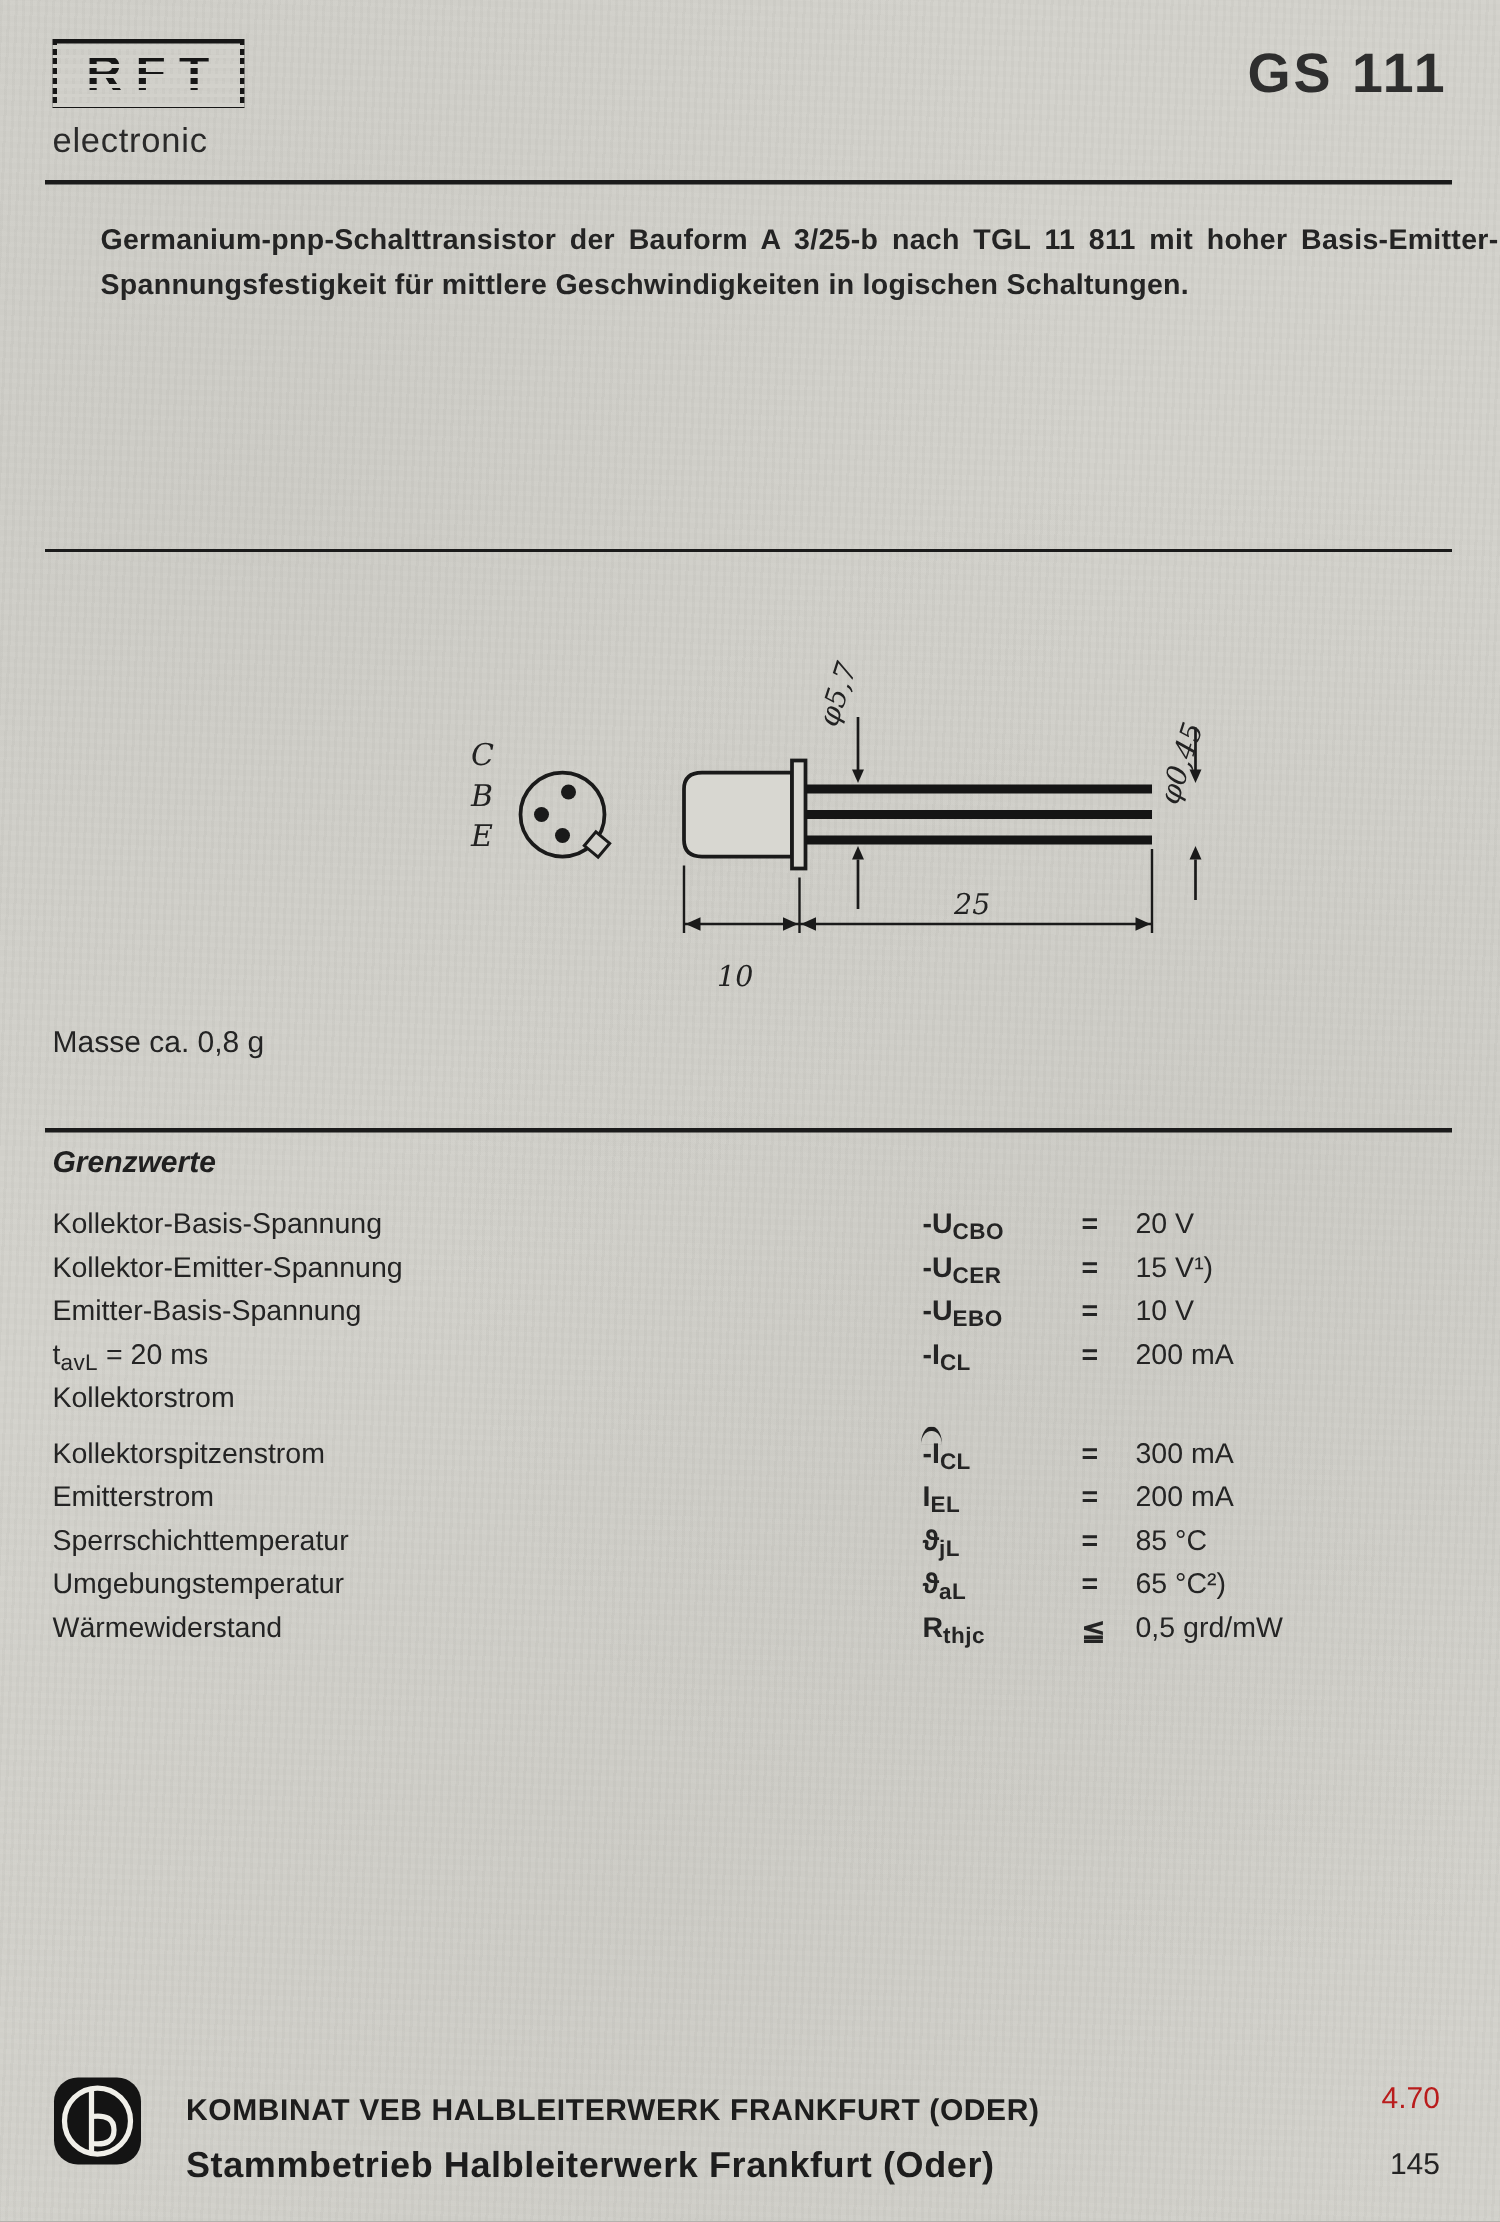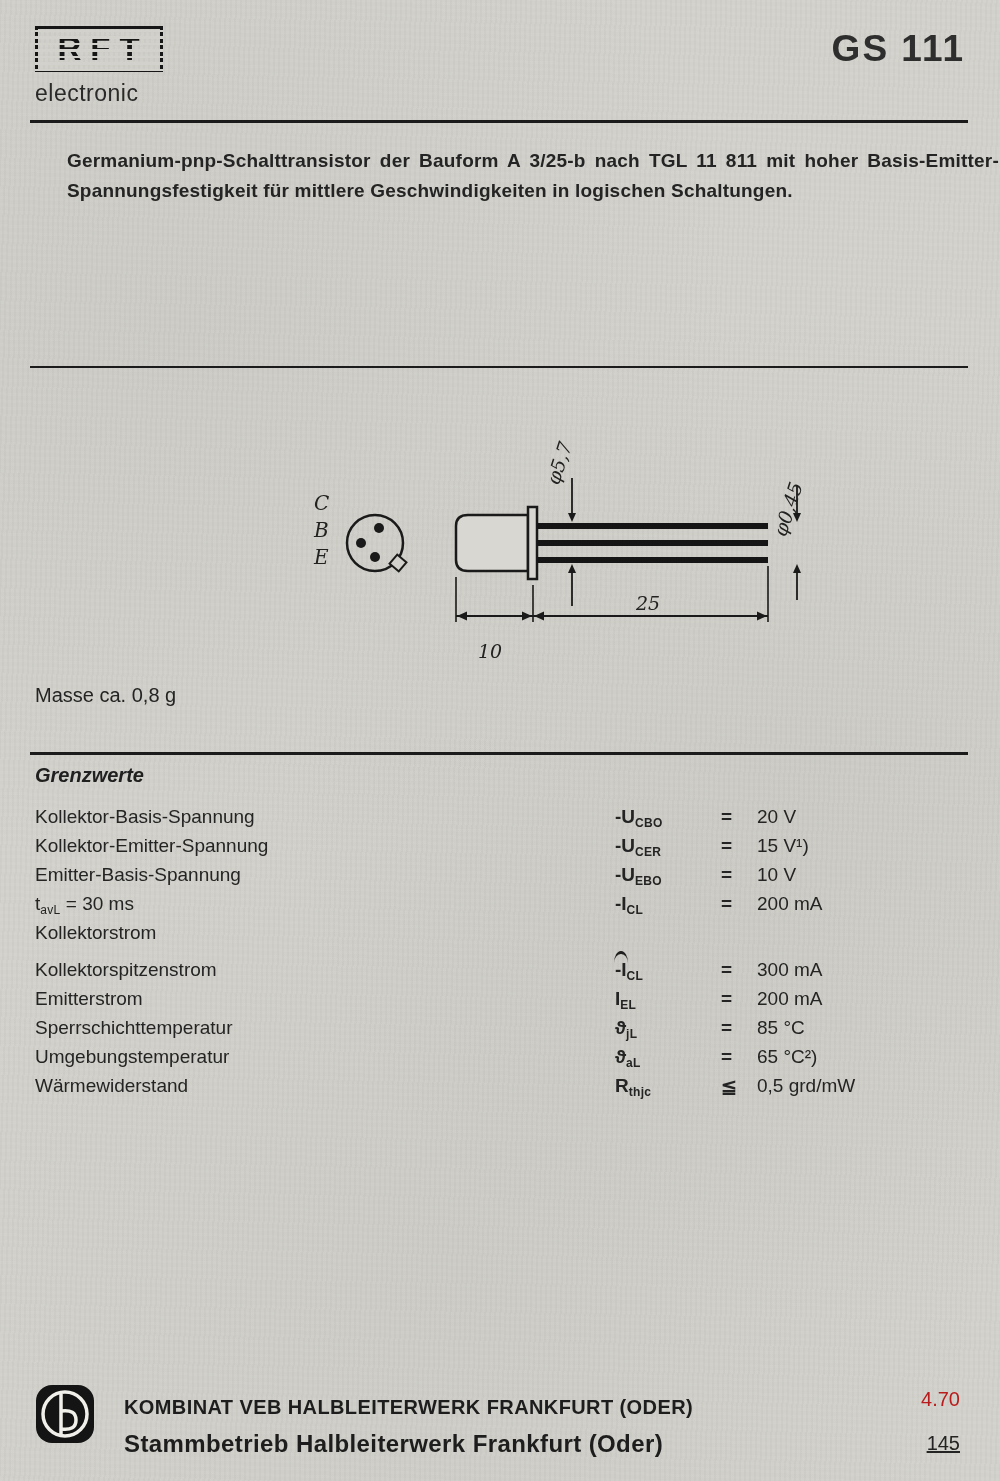--- a/index.html
+++ b/index.html
@@ -61,34 +61,34 @@
   .mass-note{position:absolute;left:35px;top:684px;font-size:20px;color:#242424;}
 
   .limits-title{position:absolute;left:35px;top:764px;font-size:20px;font-weight:bold;color:#202020;font-style:italic;}
   .limits-rows{position:absolute;left:35px;top:806px;width:930px;font-size:19px;color:#242424;}
   .limit-row{position:relative;height:29px;}
   .limit-row.gap{margin-top:8px;}
   .l-label{position:absolute;left:0;white-space:nowrap;}
   .l-symbol{position:absolute;left:580px;font-weight:bold;white-space:nowrap;}
   .l-rel{position:absolute;left:686px;font-weight:bold;}
   .l-value{position:absolute;left:722px;white-space:nowrap;}
-  .sub{font-size:12px;vertical-align:-4px;letter-spacing:0.3px;}
+  .sub{font-size:15px;vertical-align:-4px;letter-spacing:0.3px;}
   .hat{position:relative;display:inline-block;}
   .hat::after{
     content:"";position:absolute;left:-1px;right:-1px;top:-8px;height:9px;
     border-top:3px solid #1f1f1f;
     border-radius:50% 50% 0 0 / 100% 100% 0 0;
   }
 
   
   .footer-logo{position:absolute;left:35px;top:1384px;width:60px;height:60px;}
   .company1{position:absolute;left:124px;top:1396px;font-size:20px;font-weight:bold;letter-spacing:0.4px;color:#1d1d1d;}
   .company2{position:absolute;left:124px;top:1430px;font-size:24px;font-weight:bold;letter-spacing:0.4px;color:#1d1d1d;}
   .edition{position:absolute;right:40px;top:1388px;font-size:20px;color:#b91c1c;}
-  .pageno{position:absolute;right:40px;top:1432px;font-size:20px;color:#242424;text-decoration:underline;}
+  .pageno{position:absolute;right:40px;top:1432px;font-size:20px;color:#242424;}
 </style>
 </head>
 <body>
 
 <div class="page">
 
   <div class="rft-logo">
     <span class="rft-text">RFT</span>
     <span class="rft-stripes"></span>
   </div>
@@ -166,21 +166,21 @@
         <span class="l-rel">=</span>
         <span class="l-value">15 V¹)</span>
       </div>
       <div class="limit-row">
         <span class="l-label"><span>Emitter-Basis-Spannung</span></span>
         <span class="l-symbol"><span>-U</span><span class="sub">EBO</span></span>
         <span class="l-rel">=</span>
         <span class="l-value">10 V</span>
       </div>
       <div class="limit-row">
-        <span class="l-label"><span>t</span><span class="sub">avL</span><span> = 30 ms</span></span>
+        <span class="l-label"><span>t</span><span class="sub">avL</span><span> = 20 ms</span></span>
         <span class="l-symbol"><span>-I</span><span class="sub">CL</span></span>
         <span class="l-rel">=</span>
         <span class="l-value">200 mA</span>
       </div>
       <div class="limit-row">
         <span class="l-label"><span>Kollektorstrom</span></span>
         <span class="l-symbol"></span>
         <span class="l-rel"></span>
         <span class="l-value"></span>
       </div>

